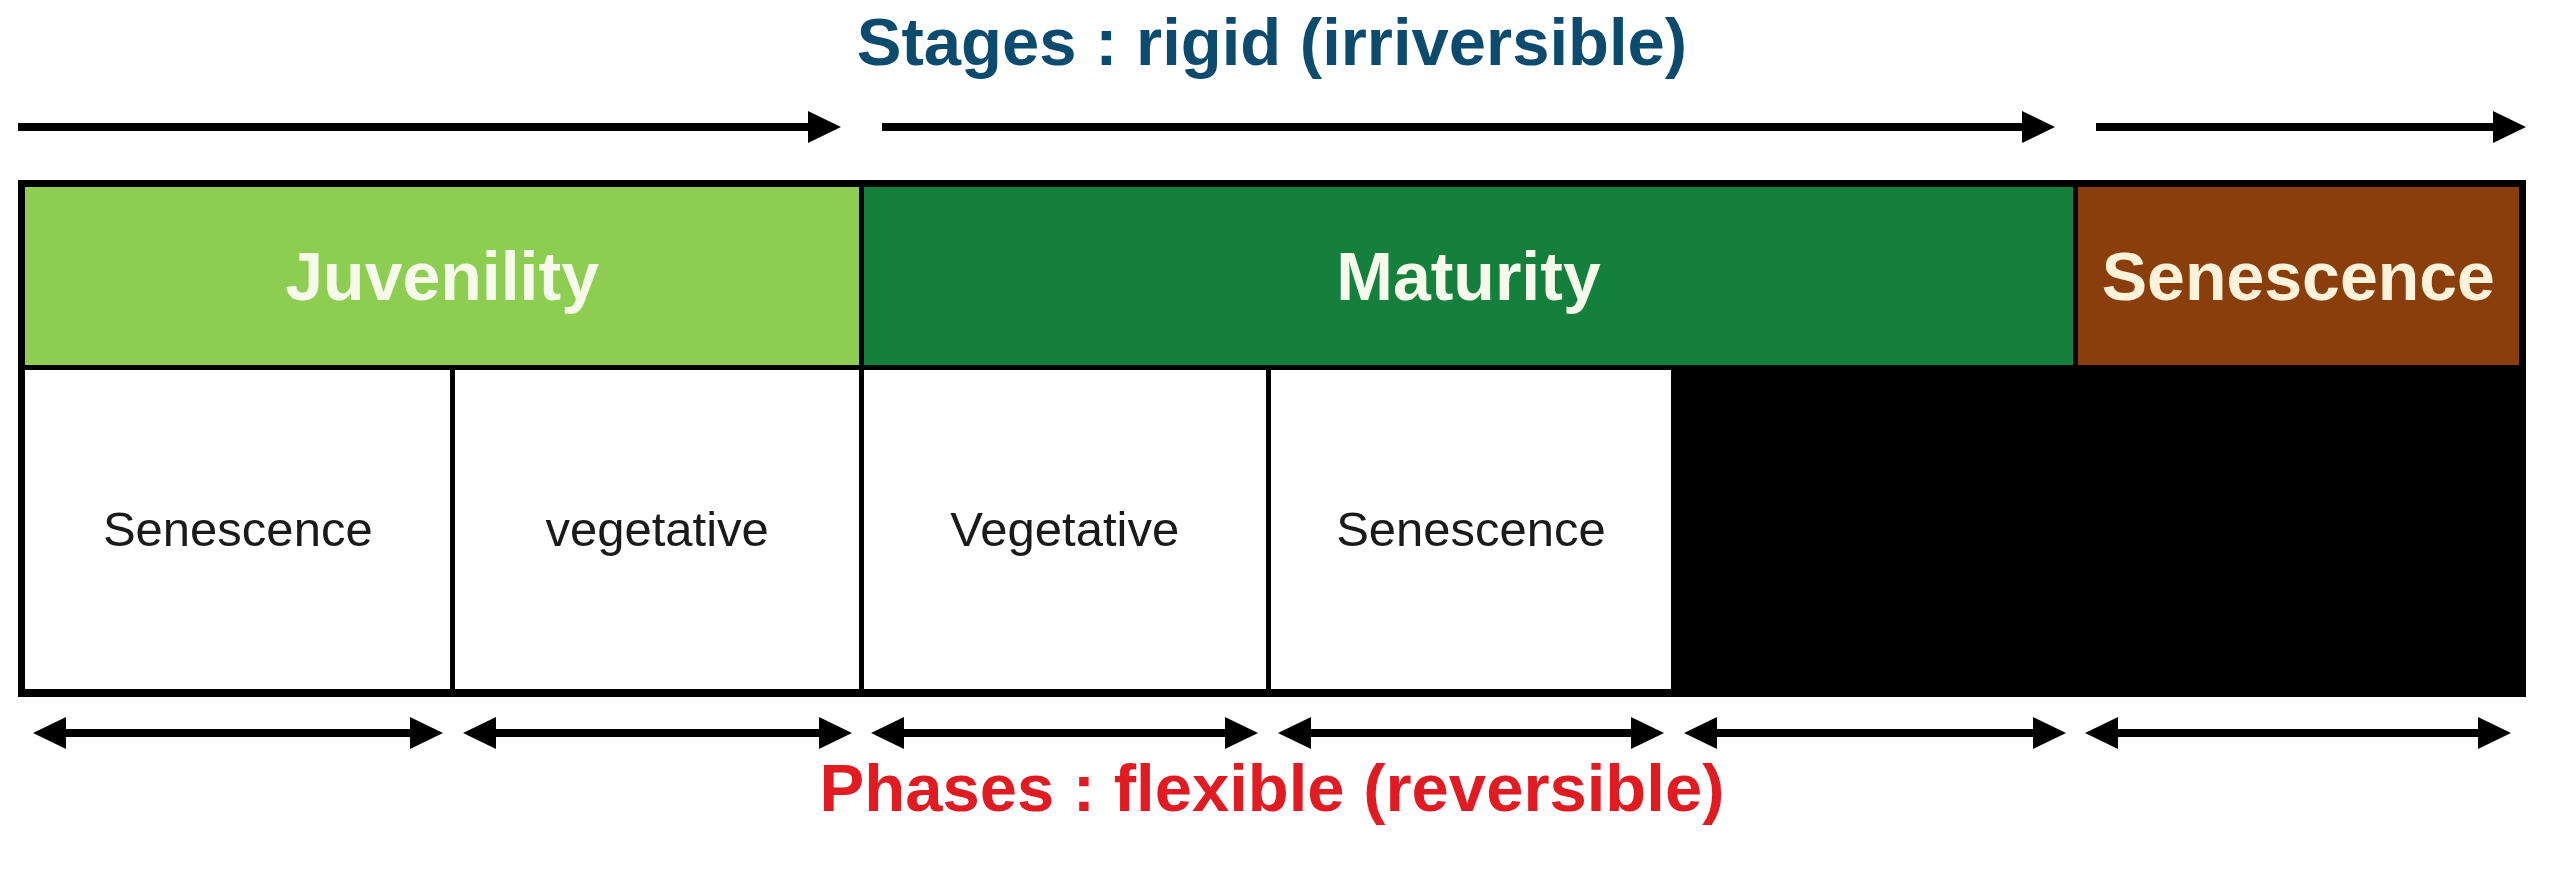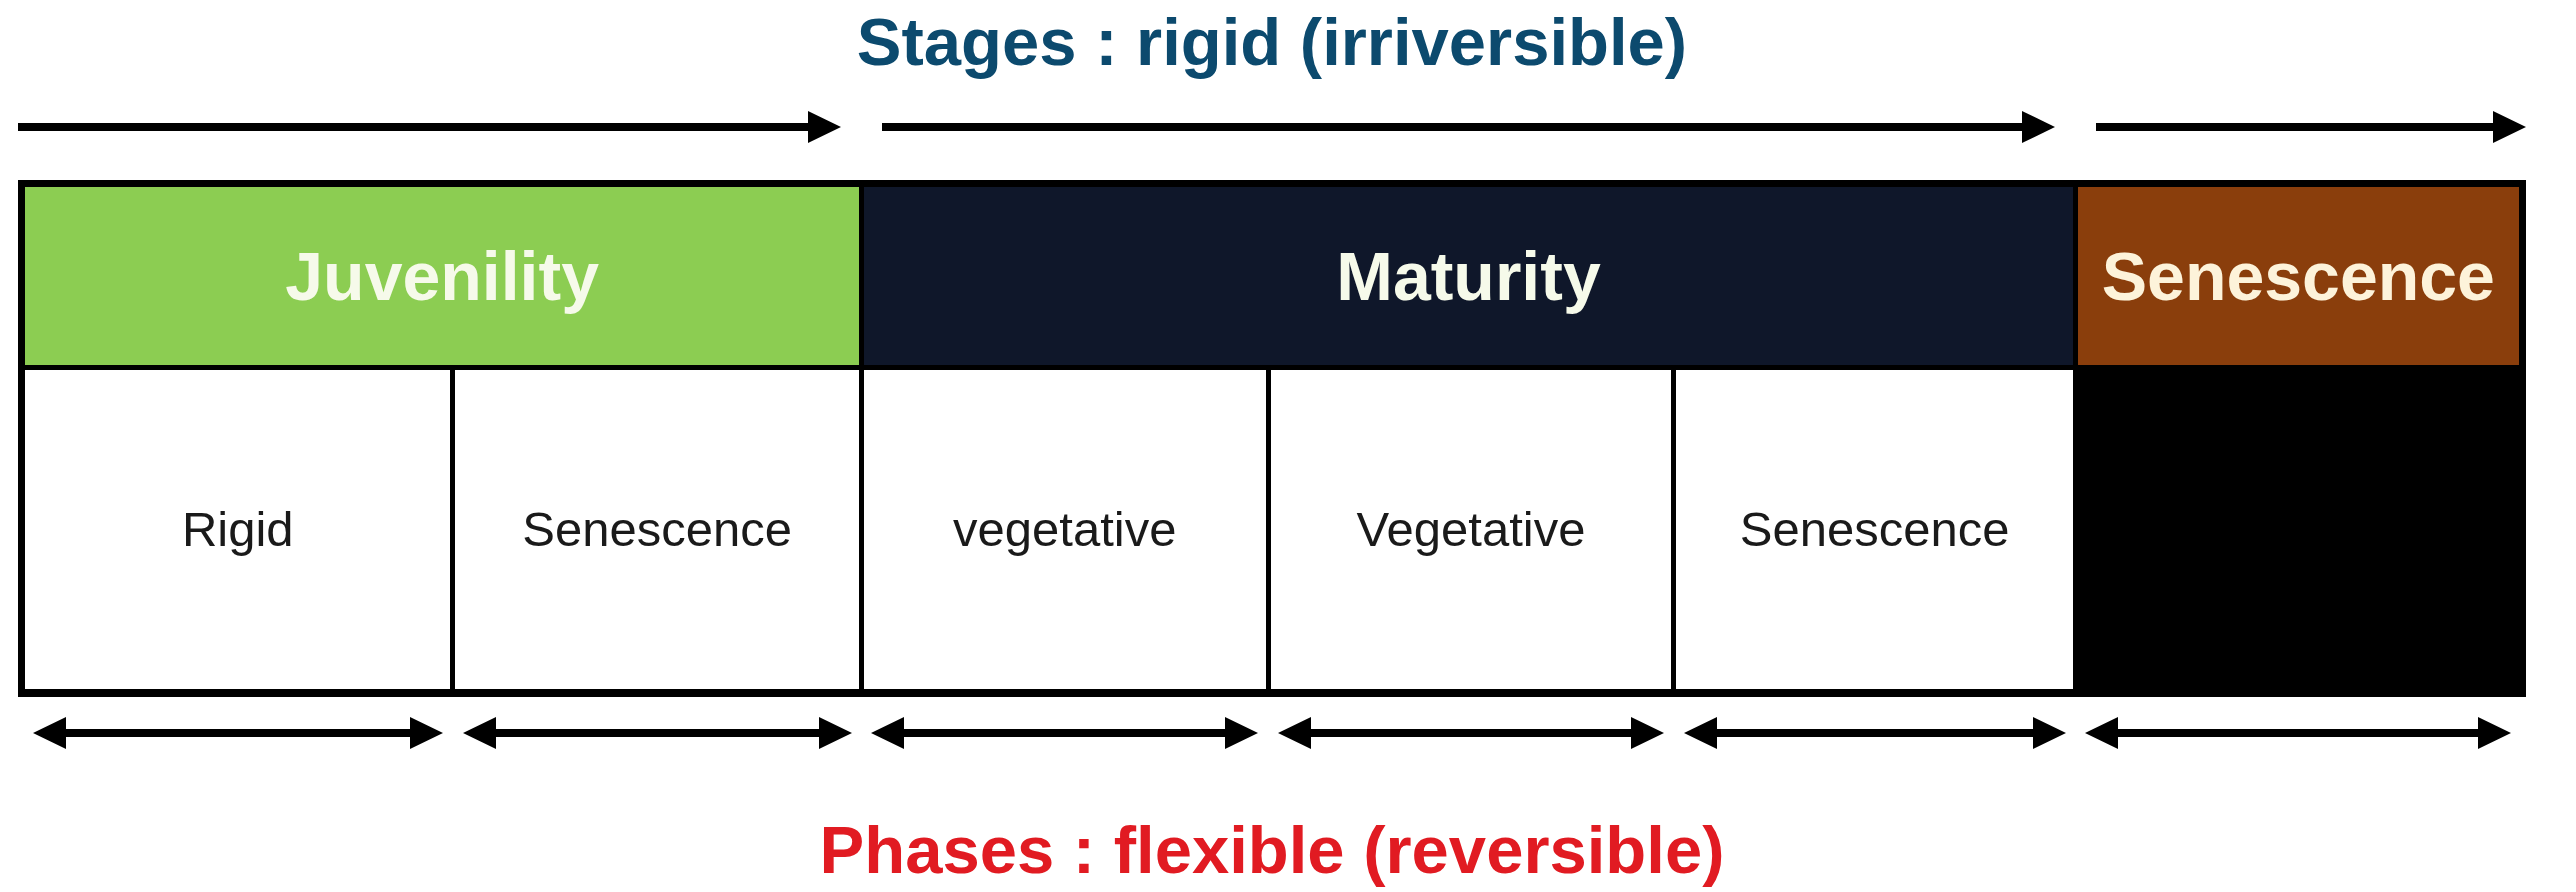--- a/index.html
+++ b/index.html
@@ -18,21 +18,21 @@
     position: absolute;
     left: 18px;
     width: 2508px;
     text-align: center;
     font-weight: bold;
     font-size: 67px;
     line-height: 1.12;
     color: #e11b22;
   }
   .rtitle.top { top: 4.4px; }
-  .rtitle.bottom { top: 812px; }
+  .rtitle.bottom { top: 750px; }
 
   
   .arrows-top {
     position: absolute;
     left: 18px; top: 109px;
     width: 2508px; height: 36px;
     display: flex;
     gap: 41px;
   }
   .harrow { position: relative; height: 36px; }
@@ -139,24 +139,23 @@
       <div class="head-r"></div>
     </div>
     <div class="harrow" style="flex:594 594 0">
       <div class="shaft"></div>
       <div class="head-r"></div>
     </div>
   </div>
 
   <div class="ltable">
     <div class="hdr juv" style="background-color: rgb(140, 205, 82);">Juvenility</div>
-    <div class="hdr mat" style="background-color: #0f172a;">Maturity</div>
+    <div class="hdr mat" style="background-color: #15803d;">Maturity</div>
     <div class="hdr sen" style="background-color: rgb(138, 62, 12);">Senescence</div>
 
-    <div class="cell">Rigid</div>
     <div class="cell">Senescence</div>
     <div class="cell">vegetative</div>
     <div class="cell">
       <div>Vegetative</div>
     </div>
     <div class="cell">Senescence</div>
   </div>
 
   <div class="arrows-bottom">
     <div class="darrow">

